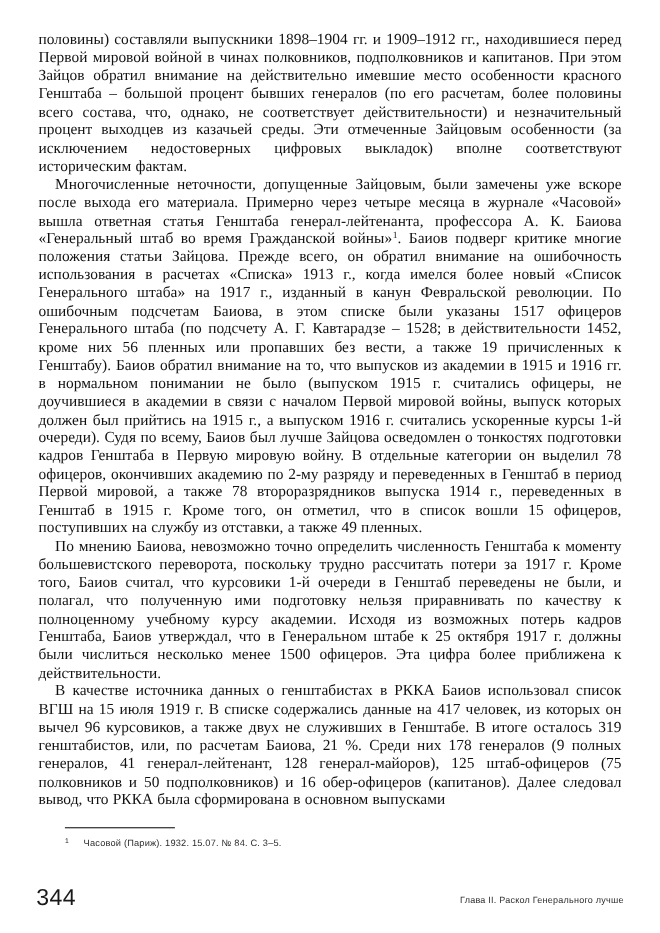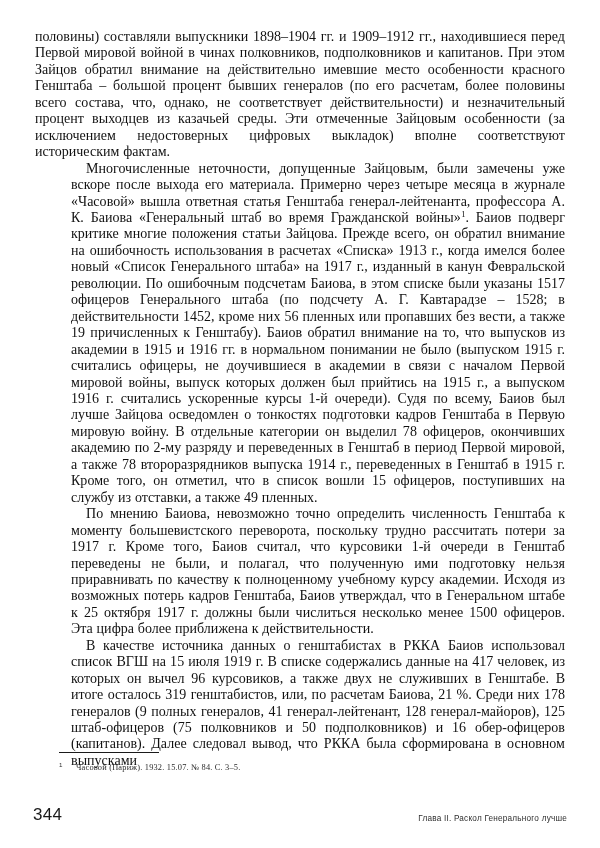--- a/index.html
+++ b/index.html
@@ -28,21 +28,20 @@
     font-size: 14px;
     line-height: 16.45px;
     text-align: justify;
     text-justify: inter-word;
     letter-spacing: 0.02px;
     word-spacing: 0.02em;
     hyphens: manual;
   }
   p.para.indent {
     text-indent: 15px;
-    margin-left: 36px;
   }
   sup.fn-ref {
     font-size: 0.62em;
     vertical-align: 0.52em;
     line-height: 0;
     margin-left: 0.5px;
   }
   .footnote-zone {
     position: absolute;
     left: 59px;
@@ -65,35 +64,34 @@
   }
   .footnote-row .fn-num {
     display: inline-block;
     width: 17px;
     vertical-align: 0.45em;
     font-size: 6.2px;
   }
   .footnote-row .fn-text {
     display: inline-block;
     letter-spacing: 0.18px;
-    font-family: Liberation Serif, serif;
   }
   .footer {
     position: absolute;
     left: 33px;
     right: 33px;
     top: 805px;
     height: 32px;
   }
   .folio {
     position: absolute;
     left: 0;
     top: 0;
     font-family: "Liberation Sans", "DejaVu Sans", sans-serif;
-    font-size: 17px;
+    font-size: 21px;
     color: #1a1a1a;
     letter-spacing: 0.3px;
   }
   .running-head {
     position: absolute;
     right: 0;
     top: 9px;
     font-family: "Liberation Sans", "DejaVu Sans", sans-serif;
     font-size: 8.2px;
     color: #2e2e2e;

